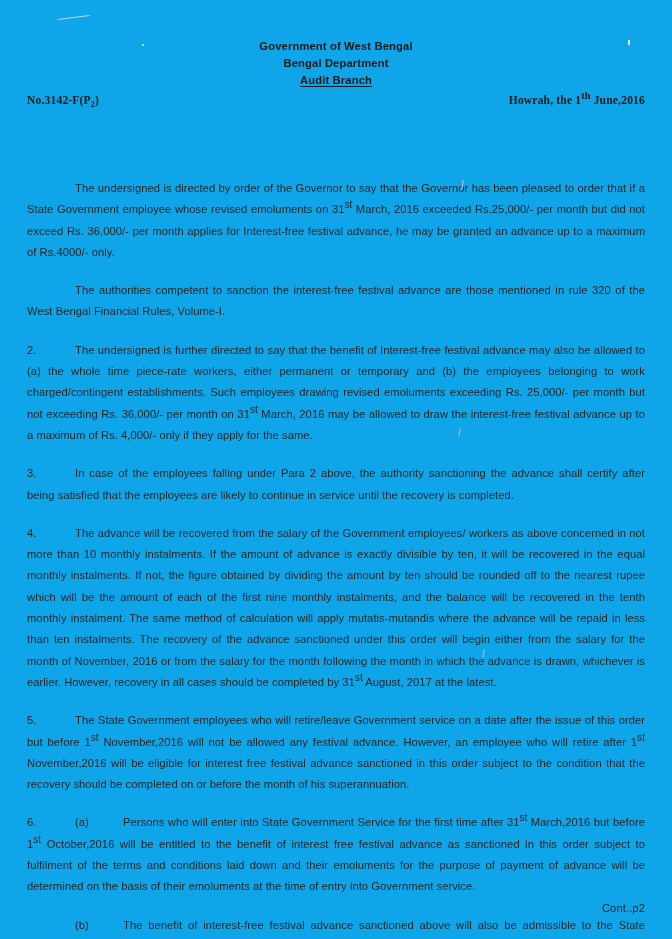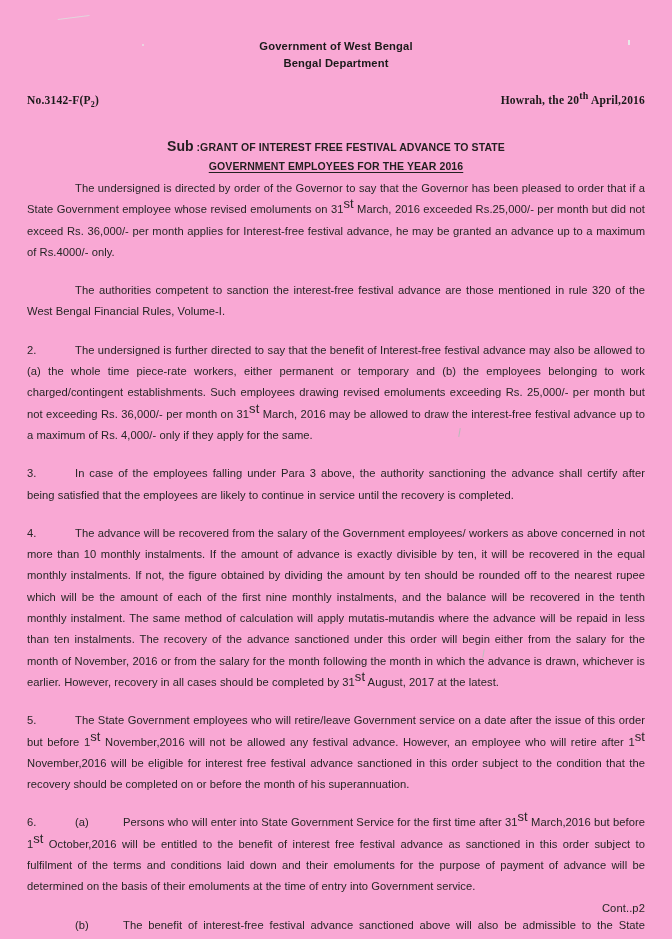--- a/index.html
+++ b/index.html
@@ -12,21 +12,21 @@
     height: 939px;
     overflow: hidden;
     font-family: "Liberation Sans", sans-serif;
     color: #231f20;
     position: relative;
   }
 
   .page {
     position: absolute;
     inset: 0;
-    background: #f9a8d4;
+    background: #0ea5e9;
     padding: 16px;
   }
 
   
   .scan-mark-1 {
     position: absolute;
     left: 58px;
     top: 17px;
     width: 32px;
     height: 6px;
@@ -150,21 +150,21 @@
   }
   .num {
     display: inline-block;
     width: 48px;
   }
   .num-sub {
     display: inline-block;
     width: 48px;
   }
   sup.ord {
-    font-size: 13px;
+    font-size: 10px;
     vertical-align: super;
     line-height: 0;
   }
 
   .stray-1 {
     position: absolute;
     left: 462px;
     top: 180px;
     width: 1px;
     height: 9px;
@@ -205,41 +205,38 @@
 
 <div class="page">
 
   <div class="scan-mark-1"></div>
   <div class="scan-mark-2"></div>
   <div class="scan-mark-3"></div>
 
   <div class="letterhead">
     <div class="lh-line">Government of West Bengal</div>
     <div class="lh-line">Bengal Department</div>
+    <div class="lh-line underlined">Audit Branch</div>
   </div>
 
   <div class="memo-row">
     <div><span>No.3142-F(P</span><sub>2</sub><span>)</span></div>
-    <div><span>Howrah, the 20</span><sup>th</sup><span> April,2016</span></div>
+    <div><span>Howrah, the 1</span><sup>th</sup><span> June,2016</span></div>
   </div>
 
-  <div class="subject-block">
-    <div class="subject-line-1"><span class="sub-word">Sub</span><span> :GRANT OF INTEREST FREE FESTIVAL ADVANCE TO STATE</span></div>
-    <div class="subject-line-2"><span>GOVERNMENT EMPLOYEES FOR THE YEAR 2016</span></div>
-  </div>
 
   <div class="body-area">
 
     <p class="para"><span class="indent"></span><span>The undersigned is directed by order of the Governor to say that the Governor has been pleased to order that if a State Government employee whose revised emoluments on 31</span><sup class="ord">st</sup><span> March, 2016 exceeded Rs.25,000/- per month but did not exceed Rs. 36,000/- per month applies for Interest-free festival advance, he may be granted an advance up to a maximum of Rs.4000/- only.</span></p>
 
     <p class="para gap"><span class="indent"></span><span>The authorities competent to sanction the interest-free festival advance are those mentioned in rule 320 of the West Bengal Financial Rules, Volume-I.</span></p>
 
     <p class="para gap"><span class="num">2.</span><span>The undersigned is further directed to say that the benefit of Interest-free festival advance may also be allowed to (a) the whole time piece-rate workers, either permanent or temporary and (b) the employees belonging to work charged/contingent establishments. Such employees drawing revised emoluments exceeding Rs. 25,000/- per month but not exceeding Rs. 36,000/- per month on 31</span><sup class="ord">st</sup><span> March, 2016 may be allowed to draw the interest-free festival advance up to a maximum of Rs. 4,000/- only if they apply for the same.</span></p>
 
-    <p class="para gap"><span class="num">3.</span><span>In case of the employees falling under Para 3 above, the authority sanctioning the advance shall certify after being satisfied that the employees are likely to continue in service until the recovery is completed.</span></p>
+    <p class="para gap"><span class="num">3.</span><span>In case of the employees falling under Para 2 above, the authority sanctioning the advance shall certify after being satisfied that the employees are likely to continue in service until the recovery is completed.</span></p>
 
     <p class="para gap"><span class="num">4.</span><span>The advance will be recovered from the salary of the Government employees/ workers as above  concerned in not more than 10 monthly instalments. If the amount of advance is exactly divisible by ten, it will be recovered in the equal monthly instalments. If not, the figure obtained by dividing the amount by ten should be rounded off to the nearest rupee which will be the amount of each of the first nine monthly instalments, and the balance will be recovered in the tenth monthly instalment. The same method of calculation will apply mutatis-mutandis where the advance will be repaid in less than ten instalments. The recovery of the advance sanctioned under this order will begin either from the salary for the month of November, 2016 or from the salary for the month following the month in which the advance is drawn, whichever is earlier. However, recovery in all cases should be completed by 31</span><sup class="ord">st</sup><span> August, 2017 at the latest.</span></p>
 
     <p class="para gap"><span class="num">5.</span><span>The State Government employees who will retire/leave Government service on a date after the issue of this order but before 1</span><sup class="ord">st</sup><span> November,2016 will not be allowed any festival advance. However, an employee who will retire after 1</span><sup class="ord">st</sup><span> November,2016 will be eligible for interest free festival advance sanctioned in this order subject to the condition that the recovery should be completed on or before the month of his superannuation.</span></p>
 
     <p class="para gap"><span class="num">6.</span><span class="num-sub">(a)</span><span>Persons who will enter into State Government Service for the first time after 31</span><sup class="ord">st</sup><span> March,2016 but before 1</span><sup class="ord">st</sup><span> October,2016 will be entitled to the benefit of interest free festival advance as sanctioned in this order subject to fulfilment of the terms and conditions laid down and their emoluments for the purpose of payment of advance will be determined on the basis of their emoluments at the time of entry into Government service.</span></p>
 
     <p class="para gap"><span class="num"></span><span class="num-sub">(b)</span><span>The benefit of interest-free festival advance sanctioned above will also be admissible to the State Government employees who have been appointed  on regular or contract basis provided they are not eligible to draw ad-hoc bonus on pro-rata basis sanctioned for accounting year 2015-2016 and provided their regular or contract emoluments did not exceed Rs. 36,000/- per month.</span></p>
 
   </div>

